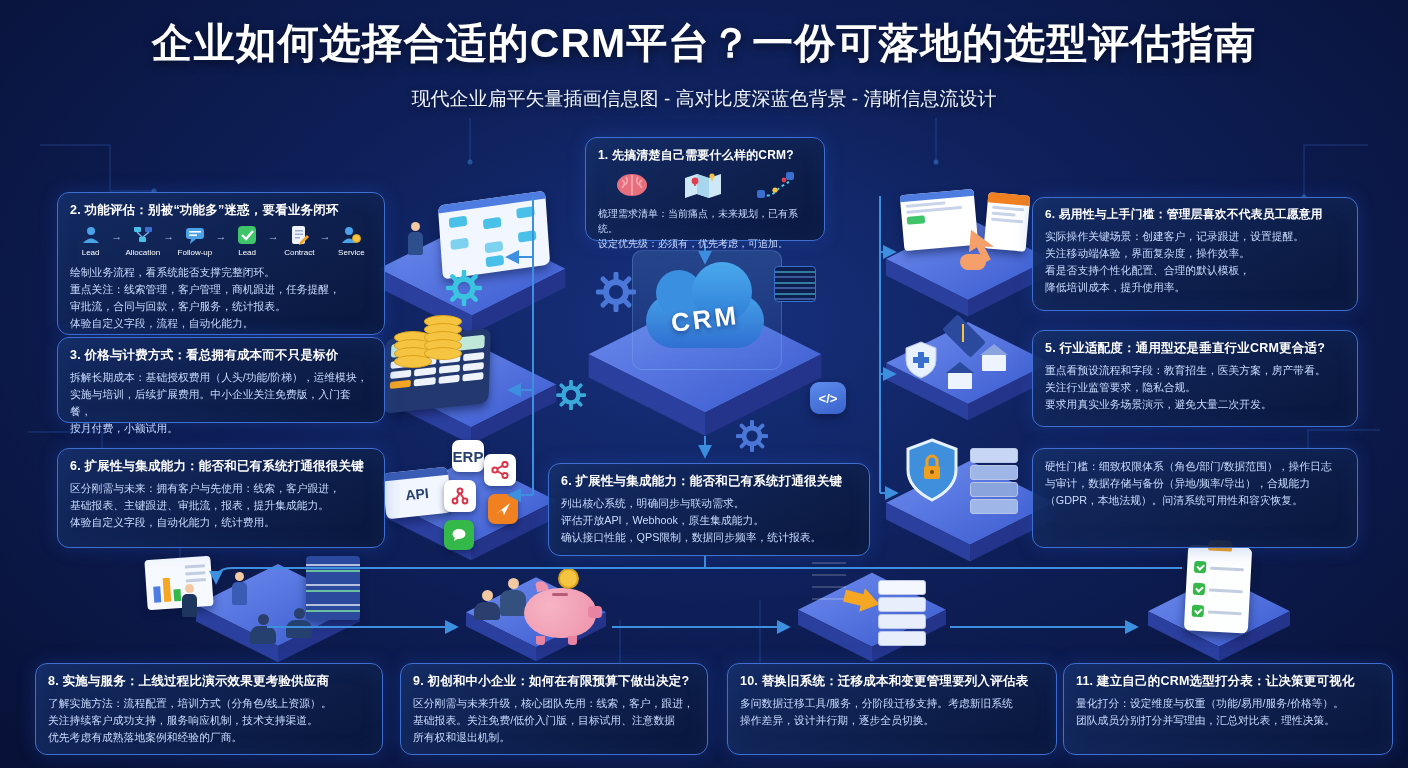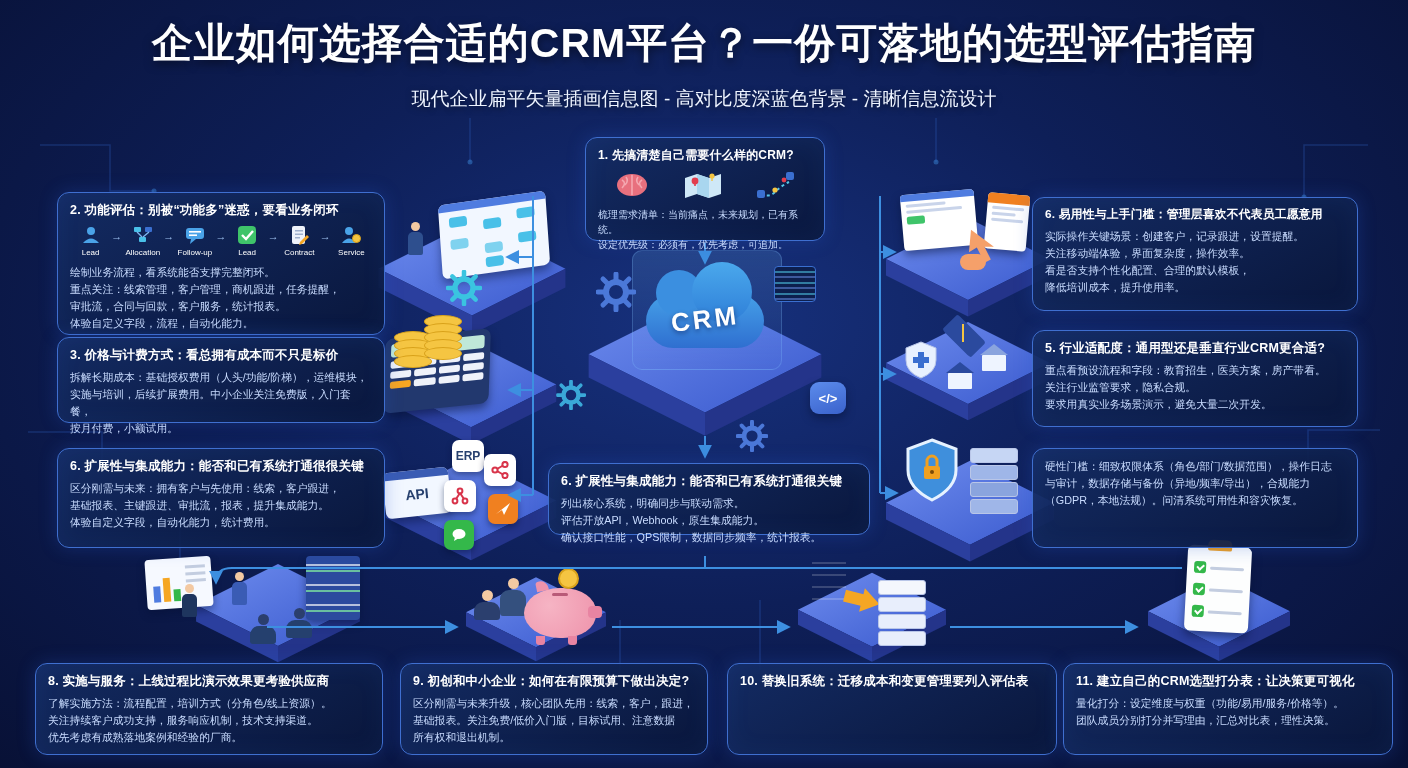--- a/index.html
+++ b/index.html
@@ -12,21 +12,21 @@
   .subtitle{position:absolute;top:86px;left:0;width:100%;text-align:center;font-size:19px;color:#eef4ff;
     text-shadow:0 2px 6px rgba(0,0,0,.5);z-index:6;}
   
   .box{position:absolute;z-index:4;box-sizing:border-box;
     background:linear-gradient(150deg,rgba(20,44,100,.92),rgba(9,22,58,.93));
     border:1.5px solid #3f6fd0;border-radius:12px;padding:9px 12px;
     box-shadow:0 0 18px rgba(40,90,200,.28), inset 0 0 26px rgba(70,130,255,.07);}
   .box h3{margin:0 0 5px;font-size:12.5px;color:#fff;white-space:nowrap;letter-spacing:.2px;}
   .box.tight h3{font-size:11.8px;}
   .box .body{font-size:10.8px;line-height:1.58;color:#c9dcff;white-space:pre-line;}
-  .box.small .body{font-size:10px;line-height:1.5;}
+  .box.small .body{font-size:10px;line-height:1.5;font-family:Liberation Mono, monospace;}
   
   .flowrow{display:flex;align-items:flex-start;justify-content:space-between;margin:6px 0 7px;}
   .fstep{display:flex;flex-direction:column;align-items:center;width:42px;}
   .fstep svg{width:20px;height:20px;}
   .fstep .flabel{font-size:8px;color:#fff;margin-top:3px;white-space:nowrap;}
   .farrow{color:#9fc2f0;font-size:11px;margin-top:5px;}
   
   .iconrow{display:flex;justify-content:space-around;align-items:center;margin:5px 0 6px;}
   .iconrow svg{height:32px;}
   
@@ -237,21 +237,21 @@
   </div>
 
   <div class="illo" style="left:384px;top:440px;width:174px;height:122px">
     <svg class="plat" style="width:174px;height:104px">
         <use href="#platform"></use>
       </svg>
     <div class="winwhite" style="left:0;top:30px;width:66px;height:46px;transform:rotate(-6deg)">
       <div class="winbar" style="background:#3a5cb4"></div>
       <div style="text-align:center;font-weight:bold;color:#27406e;font-size:14px;margin-top:8px">API</div>
     </div>
-    <div class="tile" style="left:68px;top:0;width:32px;height:32px;background:#fff;color:#27406e;font-size:12px">
+    <div class="tile" style="left:68px;top:0;width:32px;height:32px;background:#fff;color:#27406e;font-size:15px">
       <span>ERP</span>
     </div>
     <div class="tile" style="left:100px;top:14px;width:32px;height:32px;background:#fff">
       <svg width="18" height="18">
           <g fill="none" stroke="#d8344a" stroke-width="2">
             <circle cx="4" cy="9" r="2.6"></circle>
             <circle cx="14" cy="3.5" r="2.6"></circle>
             <circle cx="14" cy="14.5" r="2.6"></circle>
             <line x1="6" y1="8" x2="12" y2="4.5"></line>
             <line x1="6" y1="10" x2="12" y2="13.5"></line>
@@ -572,21 +572,21 @@
 关注行业监管要求，隐私合规。
 要求用真实业务场景演示，避免大量二次开发。</div>
   </div>
 
   <div class="box tight" style="left:1032px;top:448px;width:326px;height:100px">
     <div class="body">硬性门槛：细致权限体系（角色/部门/数据范围），操作日志
 与审计，数据存储与备份（异地/频率/导出），合规能力
 （GDPR，本地法规）。问清系统可用性和容灾恢复。</div>
   </div>
 
-  <div class="box" style="left:548px;top:463px;width:322px;height:72px">
+  <div class="box" style="left:548px;top:463px;width:322px;height:93px">
     <h3>6. 扩展性与集成能力：能否和已有系统打通很关键</h3>
     <div class="body">列出核心系统，明确同步与联动需求。
 评估开放API，Webhook，原生集成能力。
 确认接口性能，QPS限制，数据同步频率，统计报表。</div>
   </div>
 
   <div class="box" style="left:35px;top:663px;width:348px;height:92px">
     <h3>8. 实施与服务：上线过程比演示效果更考验供应商</h3>
     <div class="body">了解实施方法：流程配置，培训方式（分角色/线上资源）。
 关注持续客户成功支持，服务响应机制，技术支持渠道。
@@ -595,20 +595,22 @@
 
   <div class="box" style="left:400px;top:663px;width:308px;height:92px">
     <h3>9. 初创和中小企业：如何在有限预算下做出决定?</h3>
     <div class="body">区分刚需与未来升级，核心团队先用：线索，客户，跟进，
 基础报表。关注免费/低价入门版，目标试用、注意数据
 所有权和退出机制。</div>
   </div>
 
   <div class="box" style="left:727px;top:663px;width:330px;height:92px">
     <h3>10. 替换旧系统：迁移成本和变更管理要列入评估表</h3>
+    <div class="body">多问数据迁移工具/服务，分阶段迁移支持。考虑新旧系统
+操作差异，设计并行期，逐步全员切换。</div>
   </div>
 
   <div class="box" style="left:1063px;top:663px;width:330px;height:92px">
     <h3>11. 建立自己的CRM选型打分表：让决策更可视化</h3>
     <div class="body">量化打分：设定维度与权重（功能/易用/服务/价格等）。
 团队成员分别打分并写理由，汇总对比表，理性决策。</div>
   </div>
 
   <div class="title">企业如何选择合适的CRM平台？一份可落地的选型评估指南</div>
   <div class="subtitle">现代企业扁平矢量插画信息图 - 高对比度深蓝色背景 - 清晰信息流设计</div>

